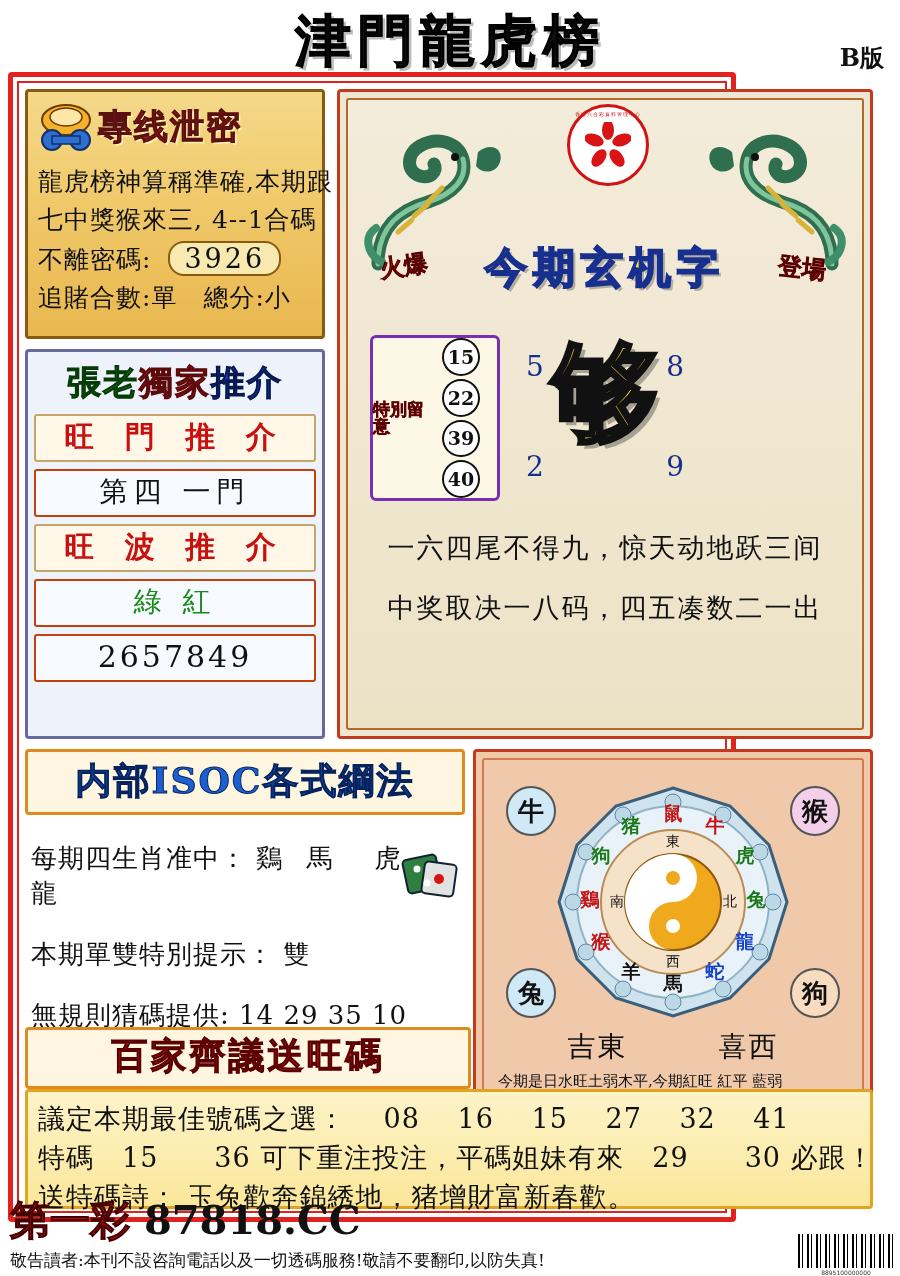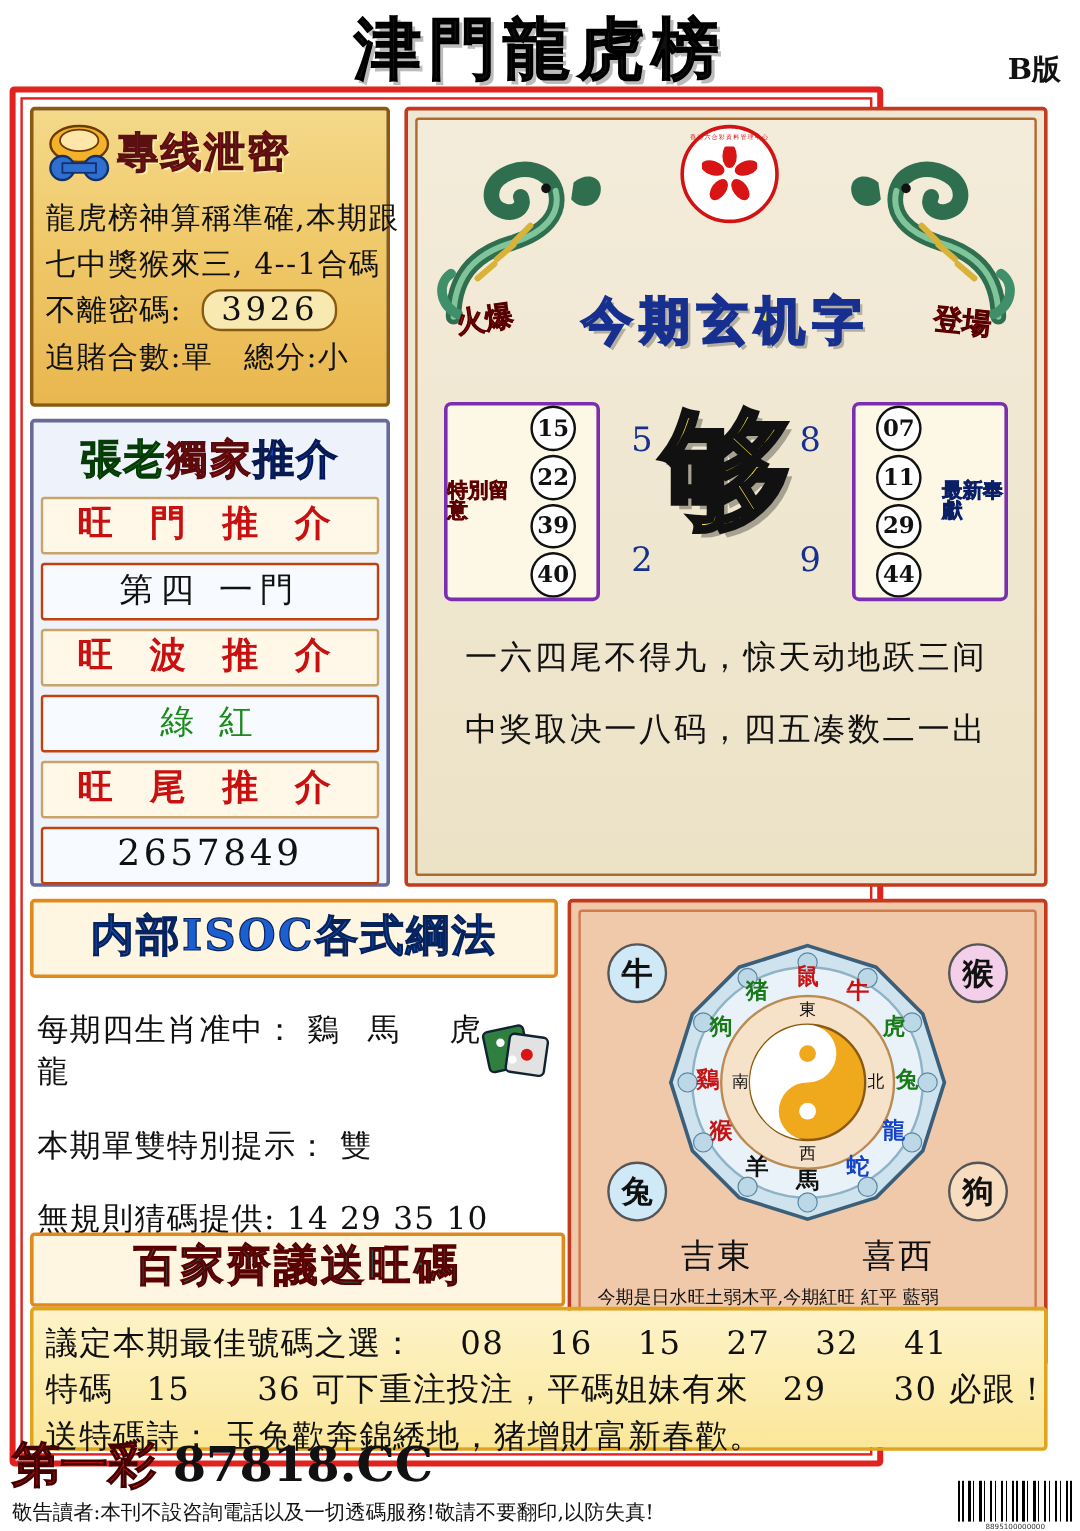--- a/index.html
+++ b/index.html
@@ -213,21 +213,21 @@
   .isoc-line .sp{letter-spacing:8px;}
   .dice{
     position:absolute;right:4px;top:100px;width:60px;height:56px;
   }
   .baijia{
     position:absolute;left:0;top:278px;width:440px;height:56px;
     border:3px solid #e08a1e;border-radius:4px;background:#fff6e2;
     line-height:50px;text-align:center;
     font-family:"DejaVu Serif","Liberation Serif",serif;
     font-size:36px;font-weight:bold;letter-spacing:3px;
-    color:#0f766e;-webkit-text-stroke:1px #5a0000;
+    color:#b91c1c;-webkit-text-stroke:1px #5a0000;
   }
 
   
   .bagua{
     left:460px;top:672px;width:400px;height:390px;
     border:3px solid #c43a1e;border-radius:4px;
     background:#f0c9ab;padding:4px;
   }
   .bagua-inner{position:absolute;inset:6px;border:2px solid #d07a4e;border-radius:3px;}
   .zodiac-corner{
@@ -328,21 +328,20 @@
       <div class="zhang-title">
         <span class="g">張老</span><span class="r">獨家</span><span class="b">推介</span>
       </div>
 
       <div class="zrow head">旺 門 推 介</div>
       <div class="zrow val">第四 一門</div>
 
       <div class="zrow head">旺 波 推 介</div>
       <div class="zrow val green">綠 紅</div>
 
-      <div class="zrow head">旺 尾 推 介</div>
       <div class="zrow val num">2657849</div>
     </div>
 
     <div class="box xuan">
       <div class="xuan-inner">
 
         <div class="emblem">
           <div class="ring-text">香港六合彩資料管理中心</div>
           <svg class="flower" viewBox="0 0 46 46">
             <g fill="#d81414">
@@ -383,29 +382,20 @@
         <div class="panel-left">
           <div class="vlabel red">特別留意</div>
           <div class="balls">
             <div class="ball">15</div>
             <div class="ball">22</div>
             <div class="ball">39</div>
             <div class="ball">40</div>
           </div>
         </div>
 
-        <div class="panel-right">
-          <div class="balls">
-            <div class="ball">07</div>
-            <div class="ball">11</div>
-            <div class="ball">29</div>
-            <div class="ball">44</div>
-          </div>
-          <div class="vlabel">最新奉獻</div>
-        </div>
 
         <div class="cnr tl">5</div>
         <div class="cnr tr">8</div>
         <div class="cnr bl">2</div>
         <div class="cnr br">9</div>
 
         <div class="bigchar">够</div>
 
         <div class="poem l1">一六四尾不得九，惊天动地跃三间</div>
         <div class="poem l2">中奖取决一八码，四五凑数二一出</div>

